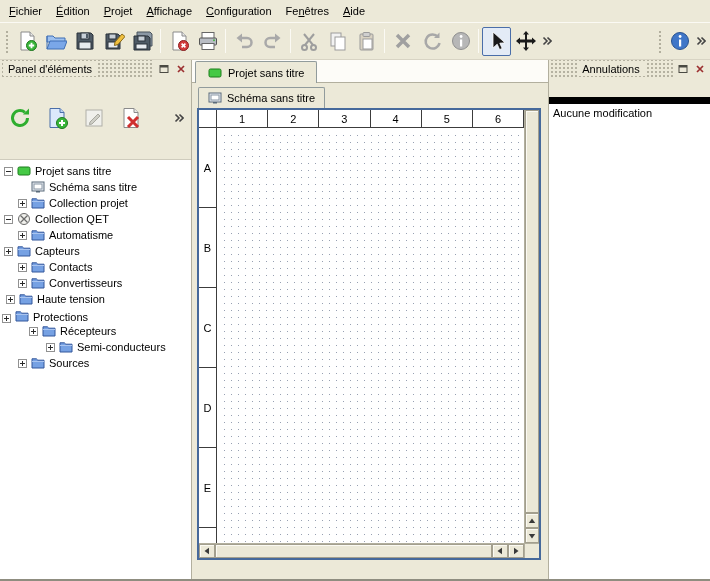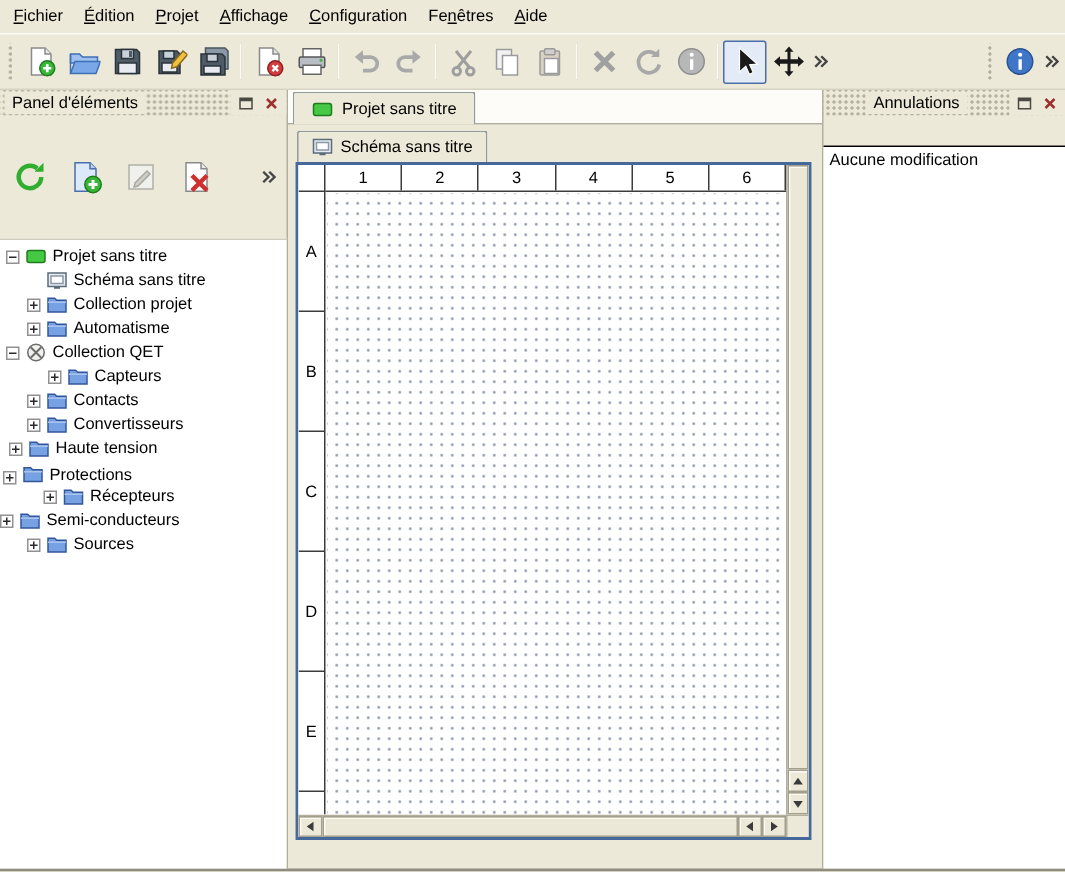--- a/index.html
+++ b/index.html
@@ -72,21 +72,21 @@
   .vscroll{grid-column:2;grid-row:1;display:flex;flex-direction:column;background:#f2f0e4;border-left:1px solid #b2af9e;}
   .vslider{flex:1;background:#ebe8d7;border:1px solid #a39f8e;box-shadow:inset 1px 1px 0 #fbfaf3;}
   .sbtn{flex:none;width:15px;height:15px;display:flex;align-items:center;justify-content:center;background:#ece9d8;border:1px solid #a39f8e;box-shadow:inset 1px 1px 0 #fbfaf3;padding:0;}
   .hscroll{grid-column:1;grid-row:2;display:flex;background:#f2f0e4;border-top:1px solid #b2af9e;}
   .hscroll .sbtn{width:16px;height:100%;}
   .vscroll .sbtn{width:100%;}
   .hslider{flex:1;background:#ebe8d7;border:1px solid #a39f8e;box-shadow:inset 1px 1px 0 #fbfaf3;}
   .scorner{grid-column:2;grid-row:2;background:#ece9d8;border-left:1px solid #b2af9e;border-top:1px solid #b2af9e;}
 
   
-  .undo-list{flex:1;background:#fff;border-top:1px solid #000000;padding:3px 4px;}
+  .undo-list{flex:1;background:#fff;border-top:7px solid #000000;padding:3px 4px;}
 </style>
 </head>
 <body>
 
 <div class="app">
 
   <div class="menubar">
       <div class="menu-item"><u>F</u>ichier</div>
       <div class="menu-item"><u>É</u>dition</div>
       <div class="menu-item"><u>P</u>rojet</div>
@@ -375,41 +375,41 @@
           <div class="tree-row" style="padding-left: 18px;">
             <span class="expander plus"></span>
             <span class="icon ticon">
               <svg width="14" height="14" viewBox="0 0 14 14">
                 <path d="M1 4V2.8h4.4L6.8 4.2H13V12H1z" fill="#76a1e3" stroke="#33569b"></path>
                 <path d="M1 5.5h12" stroke="#a9c4ef"></path>
               </svg>
             </span>
             <span class="tlabel">Collection projet</span>
           </div>
-          <div class="tree-row" style="padding-left: 18px;">
-            <span class="expander plus"></span>
-            <span class="icon ticon">
-              <svg width="14" height="14" viewBox="0 0 14 14">
-                <path d="M1 4V2.8h4.4L6.8 4.2H13V12H1z" fill="#76a1e3" stroke="#33569b"></path>
-                <path d="M1 5.5h12" stroke="#a9c4ef"></path>
-              </svg>
-            </span>
-            <span class="tlabel">Automatisme</span>
-          </div>
           <div class="tree-row" style="padding-left: 4px;">
             <span class="expander minus"></span>
             <span class="icon ticon">
               <svg width="14" height="14" viewBox="0 0 14 14">
                 <circle cx="7" cy="7" r="5.5" fill="#f0f0ec" stroke="#6a6a6a"></circle>
                 <path d="M3.5 3.5l7 7M10.5 3.5l-7 7" stroke="#6a6a6a" stroke-width="1.3"></path>
               </svg>
             </span>
             <span class="tlabel">Collection QET</span>
           </div>
-          <div class="tree-row" style="padding-left: 32px;">
+          <div class="tree-row" style="padding-left: 18px;">
+            <span class="expander plus"></span>
+            <span class="icon ticon">
+              <svg width="14" height="14" viewBox="0 0 14 14">
+                <path d="M1 4V2.8h4.4L6.8 4.2H13V12H1z" fill="#76a1e3" stroke="#33569b"></path>
+                <path d="M1 5.5h12" stroke="#a9c4ef"></path>
+              </svg>
+            </span>
+            <span class="tlabel">Automatisme</span>
+          </div>
+          <div class="tree-row" style="padding-left: 4px;">
             <span class="expander plus"></span>
             <span class="icon ticon">
               <svg width="14" height="14" viewBox="0 0 14 14">
                 <path d="M1 4V2.8h4.4L6.8 4.2H13V12H1z" fill="#76a1e3" stroke="#33569b"></path>
                 <path d="M1 5.5h12" stroke="#a9c4ef"></path>
               </svg>
             </span>
             <span class="tlabel">Capteurs</span>
           </div>
           <div class="tree-row" style="padding-left: 18px;">
@@ -455,21 +455,21 @@
           <div class="tree-row" style="padding-left: 18px; margin-left: 11px;">
             <span class="expander plus"></span>
             <span class="icon ticon">
               <svg width="14" height="14" viewBox="0 0 14 14">
                 <path d="M1 4V2.8h4.4L6.8 4.2H13V12H1z" fill="#76a1e3" stroke="#33569b"></path>
                 <path d="M1 5.5h12" stroke="#a9c4ef"></path>
               </svg>
             </span>
             <span class="tlabel">Récepteurs</span>
           </div>
-          <div class="tree-row" style="padding-left: 0;">
+          <div class="tree-row" style="padding-left: 22px; margin-left: 24px;">
             <span class="expander plus"></span>
             <span class="icon ticon">
               <svg width="14" height="14" viewBox="0 0 14 14">
                 <path d="M1 4V2.8h4.4L6.8 4.2H13V12H1z" fill="#76a1e3" stroke="#33569b"></path>
                 <path d="M1 5.5h12" stroke="#a9c4ef"></path>
               </svg>
             </span>
             <span class="tlabel">Semi-conducteurs</span>
           </div>
           <div class="tree-row" style="padding-left: 18px;">

